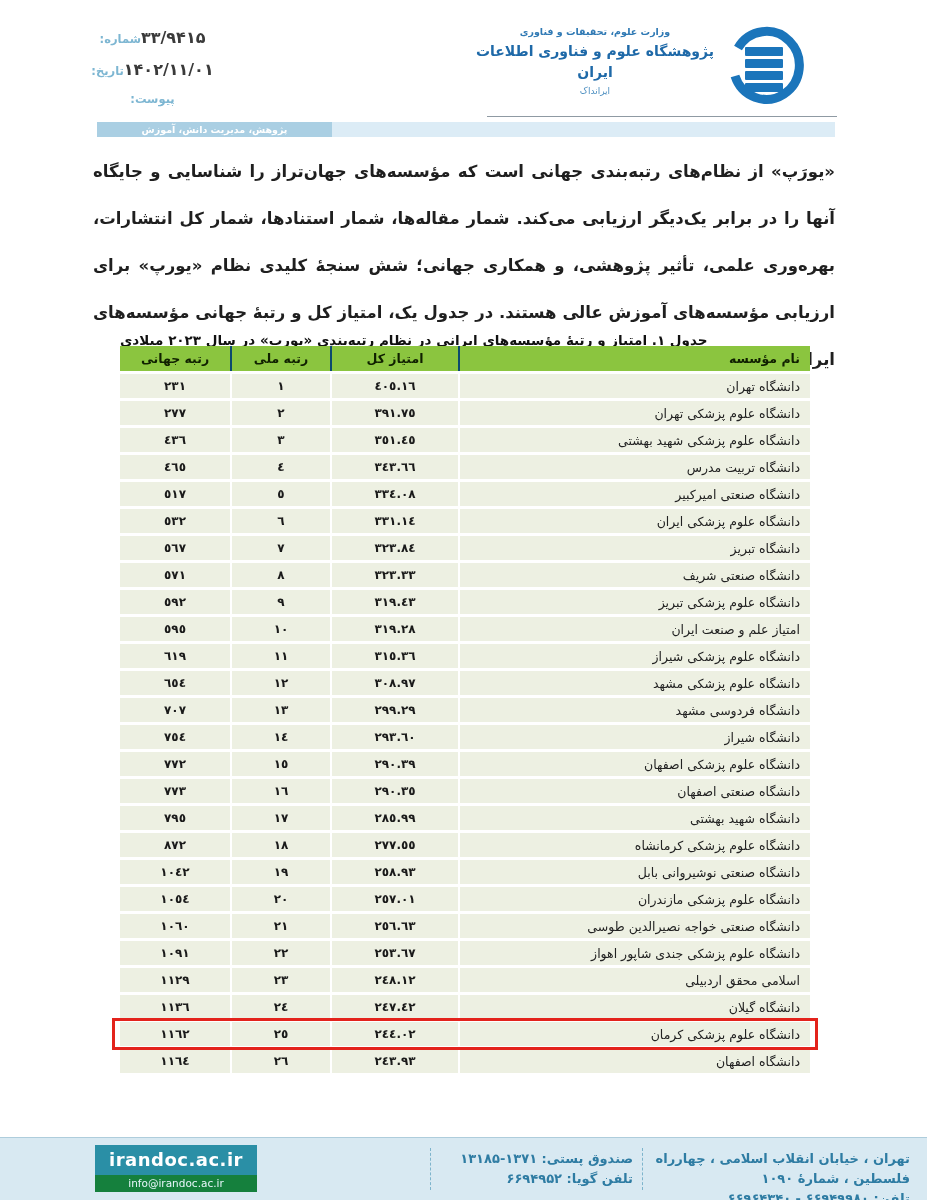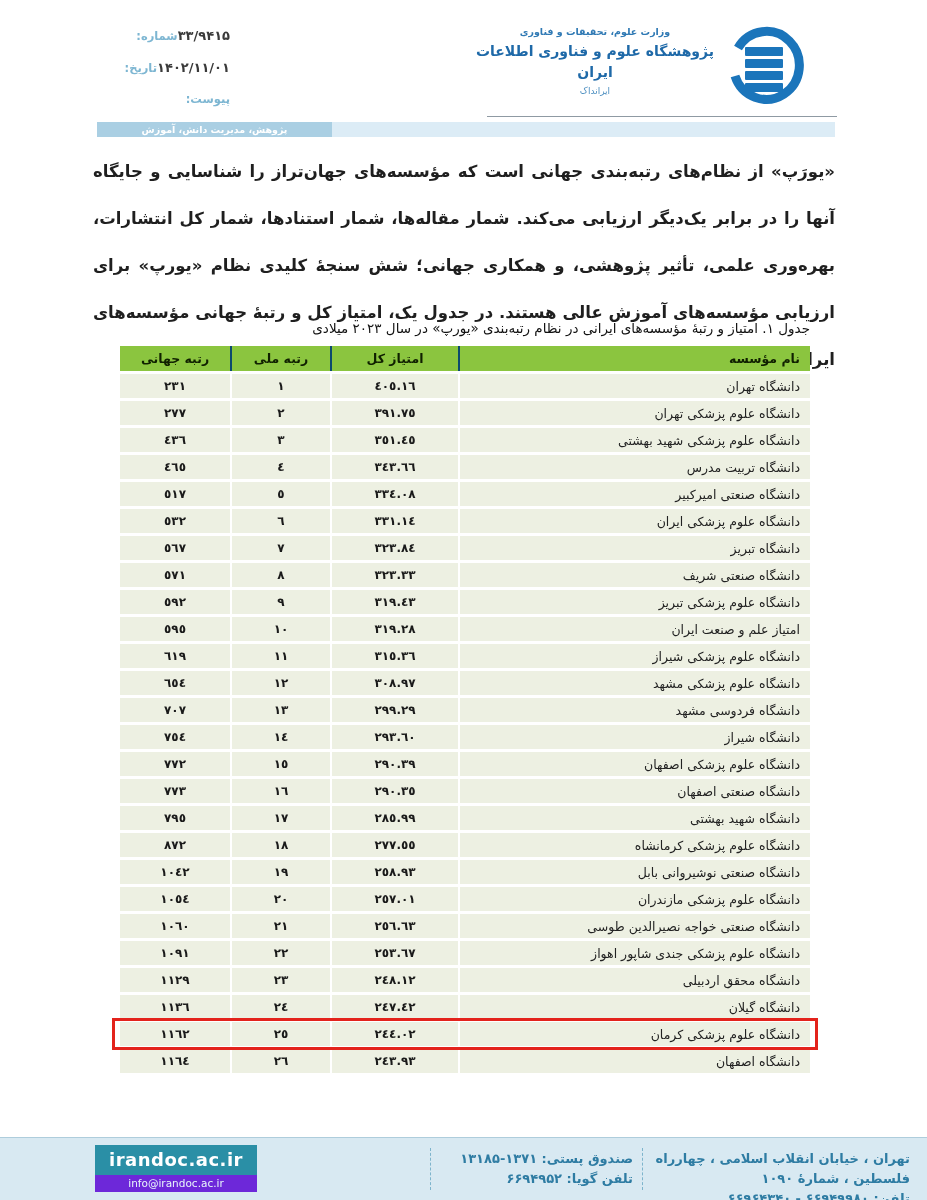--- a/index.html
+++ b/index.html
@@ -6,23 +6,23 @@
   body{
     width:927px;height:1200px;position:relative;overflow:hidden;
     background:#ffffff;
     font-family:"DejaVu Sans",sans-serif;
     direction:rtl;
   }
   .abs{position:absolute;}
 
   
   .meta{left:75px;top:28px;width:155px;}
-  .meta-row{display:flex;flex-direction:row-reverse;justify-content:flex-end;align-items:baseline;height:32px;}
+  .meta-row{display:flex;flex-direction:row-reverse;justify-content:center;align-items:baseline;height:32px;}
   .meta-label{color:#7db6d2;font-size:11.5px;font-weight:bold;}
-  .meta-value{color:#3a3a3a;font-size:13px;font-weight:bold;letter-spacing:.5px;}
+  .meta-value{color:#3a3a3a;font-size:16px;font-weight:bold;letter-spacing:.5px;}
 
   
   .brand{left:470px;top:26px;width:250px;text-align:center;}
   .brand-ministry{font-size:9.5px;color:#2f79b4;font-weight:bold;margin-bottom:4px;}
   .brand-institute{font-size:14px;color:#1e69a8;font-weight:bold;line-height:1.5;}
   .brand-short{font-size:9px;color:#4d8fc0;margin-top:3px;}
   .logo{left:723px;top:24px;width:82px;height:86px;}
 
   .rule{left:487px;top:116px;width:350px;height:1px;background:#8f9aa3;}
 
@@ -30,41 +30,41 @@
   .band{left:97px;top:122px;width:738px;height:15px;background:#dcecf6;}
   .band-seg{position:absolute;left:0;top:0;width:235px;height:15px;background:#aacfe3;
     color:#ffffff;font-size:9.5px;font-weight:bold;text-align:center;line-height:15px;}
 
   
   .body-text{left:93px;top:148px;width:742px;margin:0;
     font-size:16.5px;font-weight:bold;color:#1f1f1f;line-height:47px;
     text-align:justify;direction:rtl;}
 
   
-  .table-title{left:120px;top:320px;width:690px;text-align:right;
-    font-size:13.5px;font-weight:normal;color:#111;}
+  .table-title{left:120px;top:332px;width:690px;text-align:left;
+    font-size:13.5px;font-weight:bold;color:#111;}
   .rank-table{left:120px;top:343px;width:690px;border-collapse:separate;border-spacing:0 3px;}
   .rank-table th{
     background:#8bc53f;color:#102000;font-size:12.5px;font-weight:bold;
     height:25px;padding:0 10px 0 0;border-left:2px solid #0c4a6e;}
   .rank-table th.h-num{text-align:center;padding:0;}
   .rank-table th.h-name{text-align:right;}
   .rank-table th:last-child,.rank-table td:last-child{border-left:none;}
   .rank-table td{background:#edf0e2;height:24px;padding:0;border-left:2px solid #fff;}
   .rank-table td.c-name{text-align:right;padding-right:10px;font-size:12.5px;color:#222;}
   .rank-table td.c-num{text-align:center;font-size:12px;font-weight:bold;color:#1a1a1a;letter-spacing:.5px;}
 
   #hibox{position:absolute;border:3px solid #e3231c;background:transparent;pointer-events:none;z-index:5;}
 
   
   .footer{left:0;top:1137px;width:927px;height:63px;background:#d8e9f2;border-top:1px solid #aecddc;}
   .site-box{position:absolute;left:95px;top:7px;width:162px;height:47px;}
   .site-top{height:30px;background:#2a8fa6;color:#fff;font-size:18px;font-weight:bold;
     text-align:center;line-height:30px;letter-spacing:.5px;}
-  .site-bottom{height:17px;background:#6d28d9;color:#e8f6fb;font-size:10.5px;
+  .site-bottom{height:17px;background:#15803d;color:#e8f6fb;font-size:10.5px;
     text-align:center;line-height:17px;}
   .f-col{position:absolute;top:11px;color:#2e7ca3;font-size:13px;font-weight:bold;
     text-align:right;line-height:20px;direction:rtl;}
   .f-mid{left:438px;width:195px;}
   .f-right{left:648px;width:262px;}
   .f-sep{position:absolute;top:10px;height:42px;border-left:1px dashed #7db4cc;}
   .sep1{left:430px;} .sep2{left:642px;}
 </style>
 </head>
 <body>
@@ -255,21 +255,21 @@
         <td class="c-num">٢١</td>
         <td class="c-num">١٠٦٠</td>
       </tr>
       <tr>
         <td class="c-name">دانشگاه علوم پزشکی جندی شاپور اهواز</td>
         <td class="c-num">٢٥٣.٦٧</td>
         <td class="c-num">٢٢</td>
         <td class="c-num">١٠٩١</td>
       </tr>
       <tr>
-        <td class="c-name">دانشگاه محقق اردبیلی</td>
+        <td class="c-name">اسلامی محقق اردبیلی</td>
         <td class="c-num">٢٤٨.١٢</td>
         <td class="c-num">٢٣</td>
         <td class="c-num">١١٢٩</td>
       </tr>
       <tr>
         <td class="c-name">دانشگاه گیلان</td>
         <td class="c-num">٢٤٧.٤٢</td>
         <td class="c-num">٢٤</td>
         <td class="c-num">١١٣٦</td>
       </tr>

